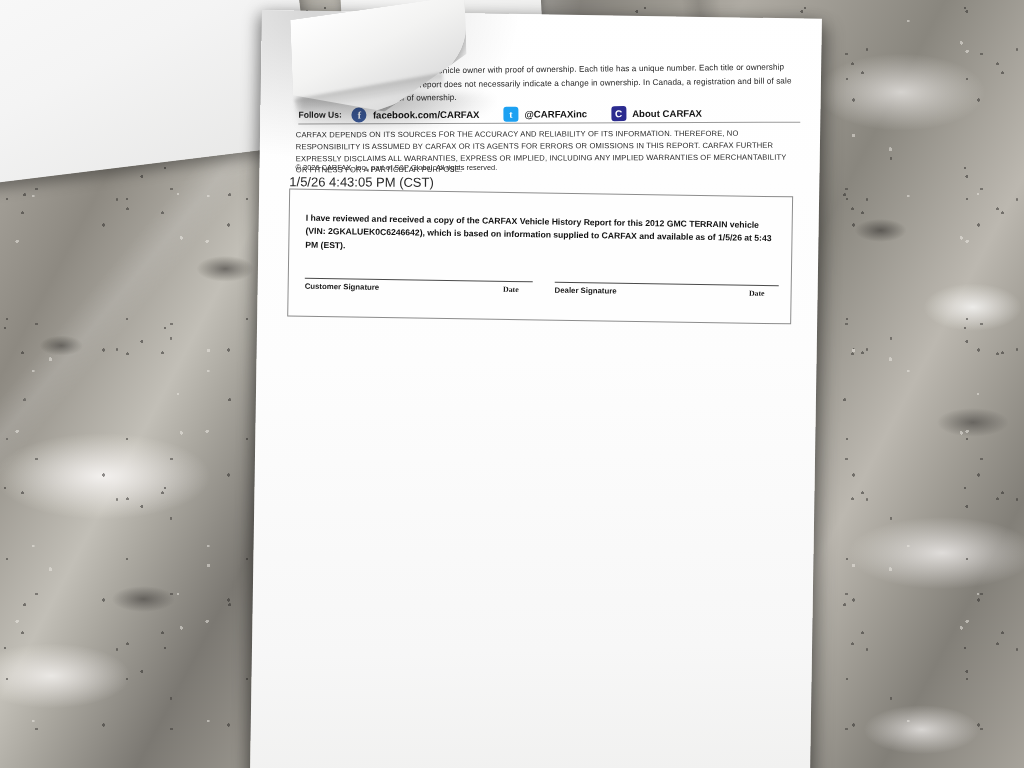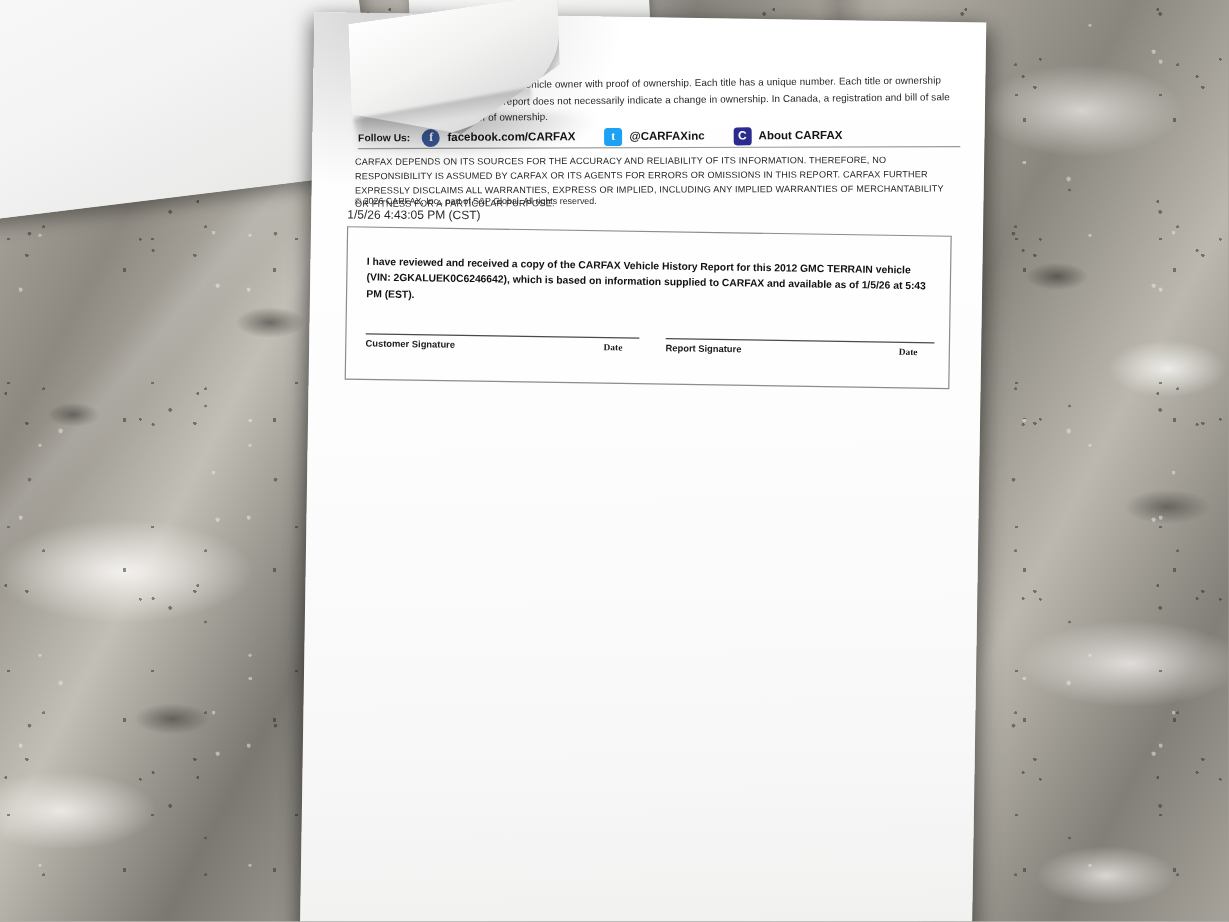--- a/index.html
+++ b/index.html
@@ -216,21 +216,21 @@
     width: 420px;
     font-size: 7.4px;
     line-height: 1.5;
     color: #2a2a2a;
     transform: rotate(-0.9deg);
   }
   .timestamp {
     position: absolute;
     left: 30px;
     top: 163px;
-    font-size: 10px;
+    font-size: 13px;
     color: #2a2a2a;
     transform: rotate(-0.7deg);
   }
 
   
   .ack-box {
     position: absolute;
     left: 30px;
     top: 178px;
     width: 502px;
@@ -373,21 +373,21 @@
             <div class="sig-line"></div>
             <div class="sig-labels">
               <span>Customer Signature</span>
               <span class="date-lbl">Date</span>
             </div>
           </div>
 
           <div class="sig-group dealer">
             <div class="sig-line"></div>
             <div class="sig-labels">
-              <span>Report Signature</span>
+              <span>Dealer Signature</span>
               <span class="date-lbl">Date</span>
             </div>
           </div>
         </div>
       </div>
 
     </div>
 
     <div class="curl">
       <div class="curl-shadow"></div>

